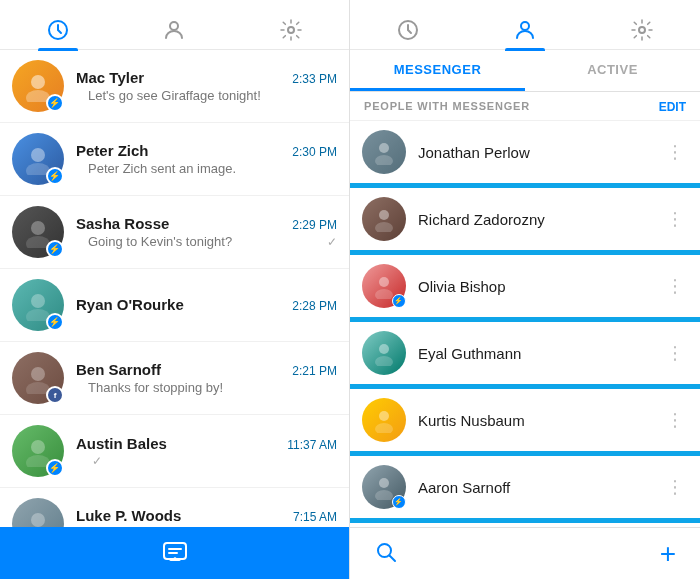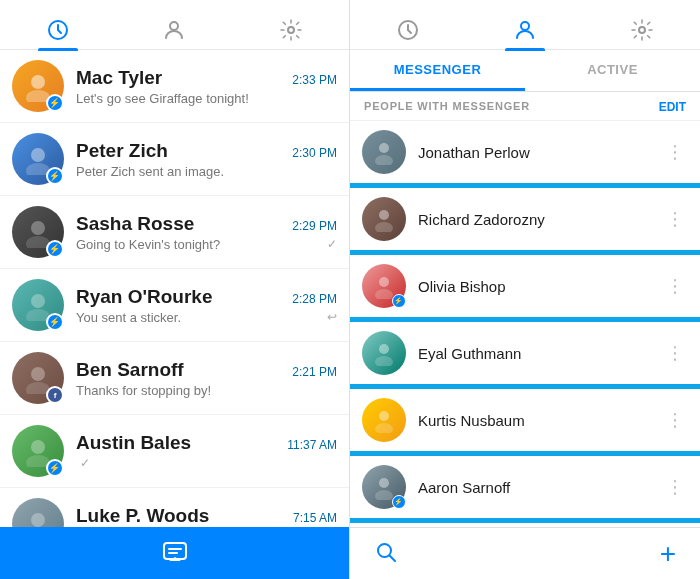--- a/index.html
+++ b/index.html
@@ -117,34 +117,35 @@
 
     .conv-top {
       display: flex;
       justify-content: space-between;
       align-items: baseline;
       margin-bottom: 2px;
     }
 
     .conv-name {
       font-weight: 700;
-      font-size: 19px;
+      font-size: 15px;
       color: #1c1c1c;
     }
 
     .conv-time {
       font-size: 12px;
       color: #0369a1;
       flex-shrink: 0;
     }
 
     .conv-preview {
       display: flex;
       align-items: center;
       justify-content: space-between;
+      margin-left: 12px;
     }
 
     .conv-message {
       font-size: 13px;
       color: #777;
       white-space: nowrap;
       overflow: hidden;
       text-overflow: ellipsis;
       max-width: 200px;
     }
@@ -430,24 +431,20 @@
         </div>
         <div class="avatar-badge">
           <span class="badge-lightning">⚡</span>
         </div>
       </div>
       <div class="conv-content">
         <div class="conv-top">
           <span class="conv-name">Ryan O'Rourke</span>
           <span class="conv-time">2:28 PM</span>
         </div>
-        <div class="conv-preview">
-          <span class="conv-message">You sent a sticker.</span>
-          <span class="conv-status">↩</span>
-        </div>
       </div>
     </div>
 
     <div class="conversation-item">
       <div class="avatar-wrapper">
         <div class="avatar av-brown">
           <svg width="32" height="32" viewBox="0 0 32 32">
               <circle cx="16" cy="12" r="7" fill="rgba(255,255,255,0.3)"></circle>
               <ellipse cx="16" cy="28" rx="12" ry="8" fill="rgba(255,255,255,0.15)"></ellipse>
             </svg>

